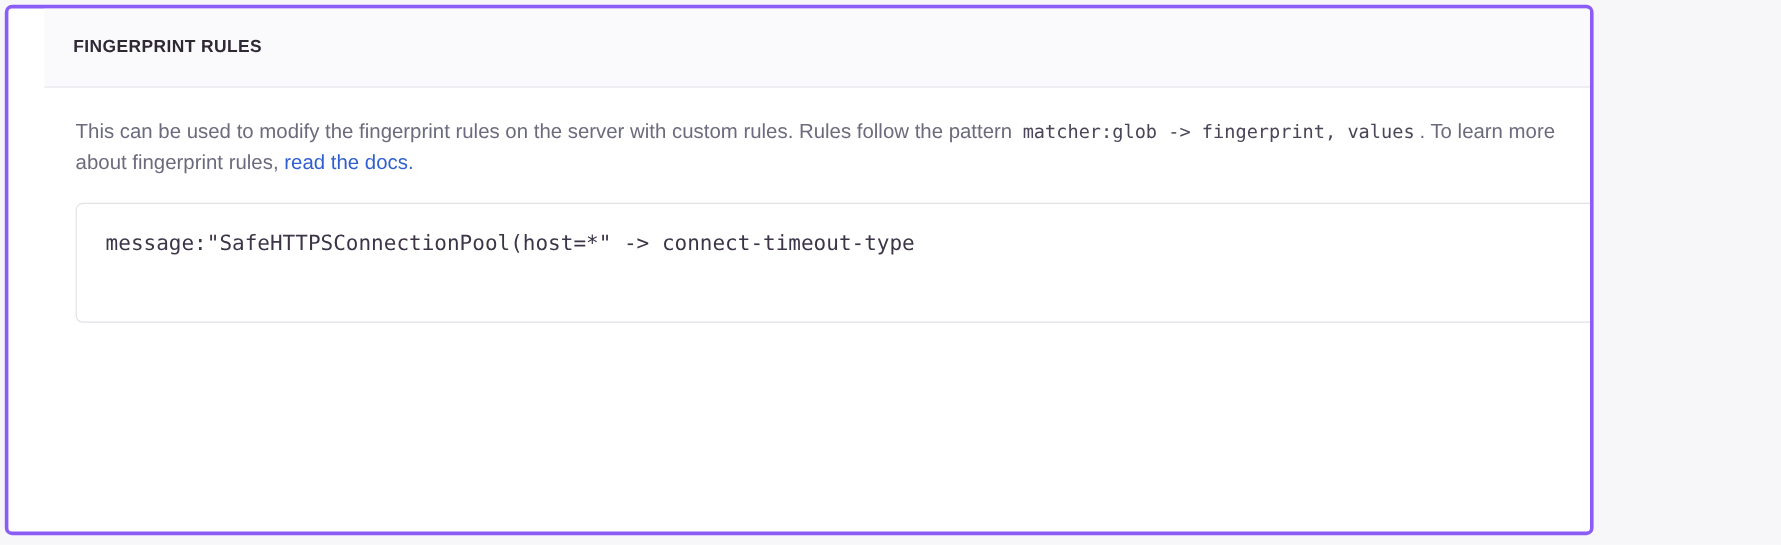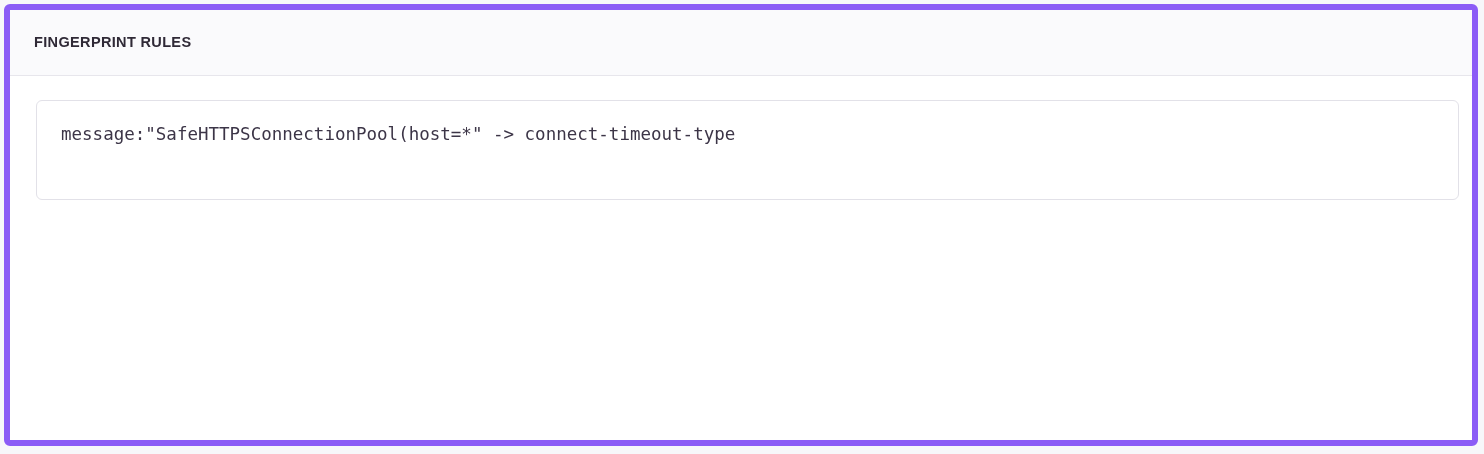--- a/index.html
+++ b/index.html
@@ -11,27 +11,28 @@
     height: 454px;
     background: #f7f7fa;
     font-family: "Liberation Sans", sans-serif;
     -webkit-font-smoothing: antialiased;
   }
 
   .panel {
     position: absolute;
     left: 4px;
     top: 4px;
-    width: 1474px;
+    width: 1324px;
     height: 442px;
     background: #ffffff;
-    border: 6px solid #8b5cf6;
+    border: 3px solid #8b5cf6;
     border-radius: 6px;
     box-sizing: border-box;
     overflow: hidden;
+    padding-left: 30px;
   }
 
   .panel-header {
     height: 66px;
     background: #fafafc;
     border-bottom: 1px solid #e7e6ec;
     box-sizing: border-box;
     display: flex;
     align-items: center;
     padding: 0 24px;
@@ -112,18 +113,21 @@
 <body>
 
 <div class="panel">
 
   <div class="panel-header">
     <div class="panel-title">FINGERPRINT RULES</div>
   </div>
 
   <div class="panel-body">
 
+    <p class="description">
+      <span>This can be used to modify the fingerprint rules on the server with custom rules. Rules follow the pattern </span><span class="inline-code">matcher:glob -&gt; fingerprint, values</span><span>. To learn more about fingerprint rules, </span><a class="doc-link" href="#">read the docs.</a>
+    </p>
 
 
     <textarea class="rules-input" spellcheck="false" placeholder="" style="">message:"SafeHTTPSConnectionPool(host=*" -&gt; connect-timeout-type</textarea>
 
   </div>
 </div>
 
 </body></html>

